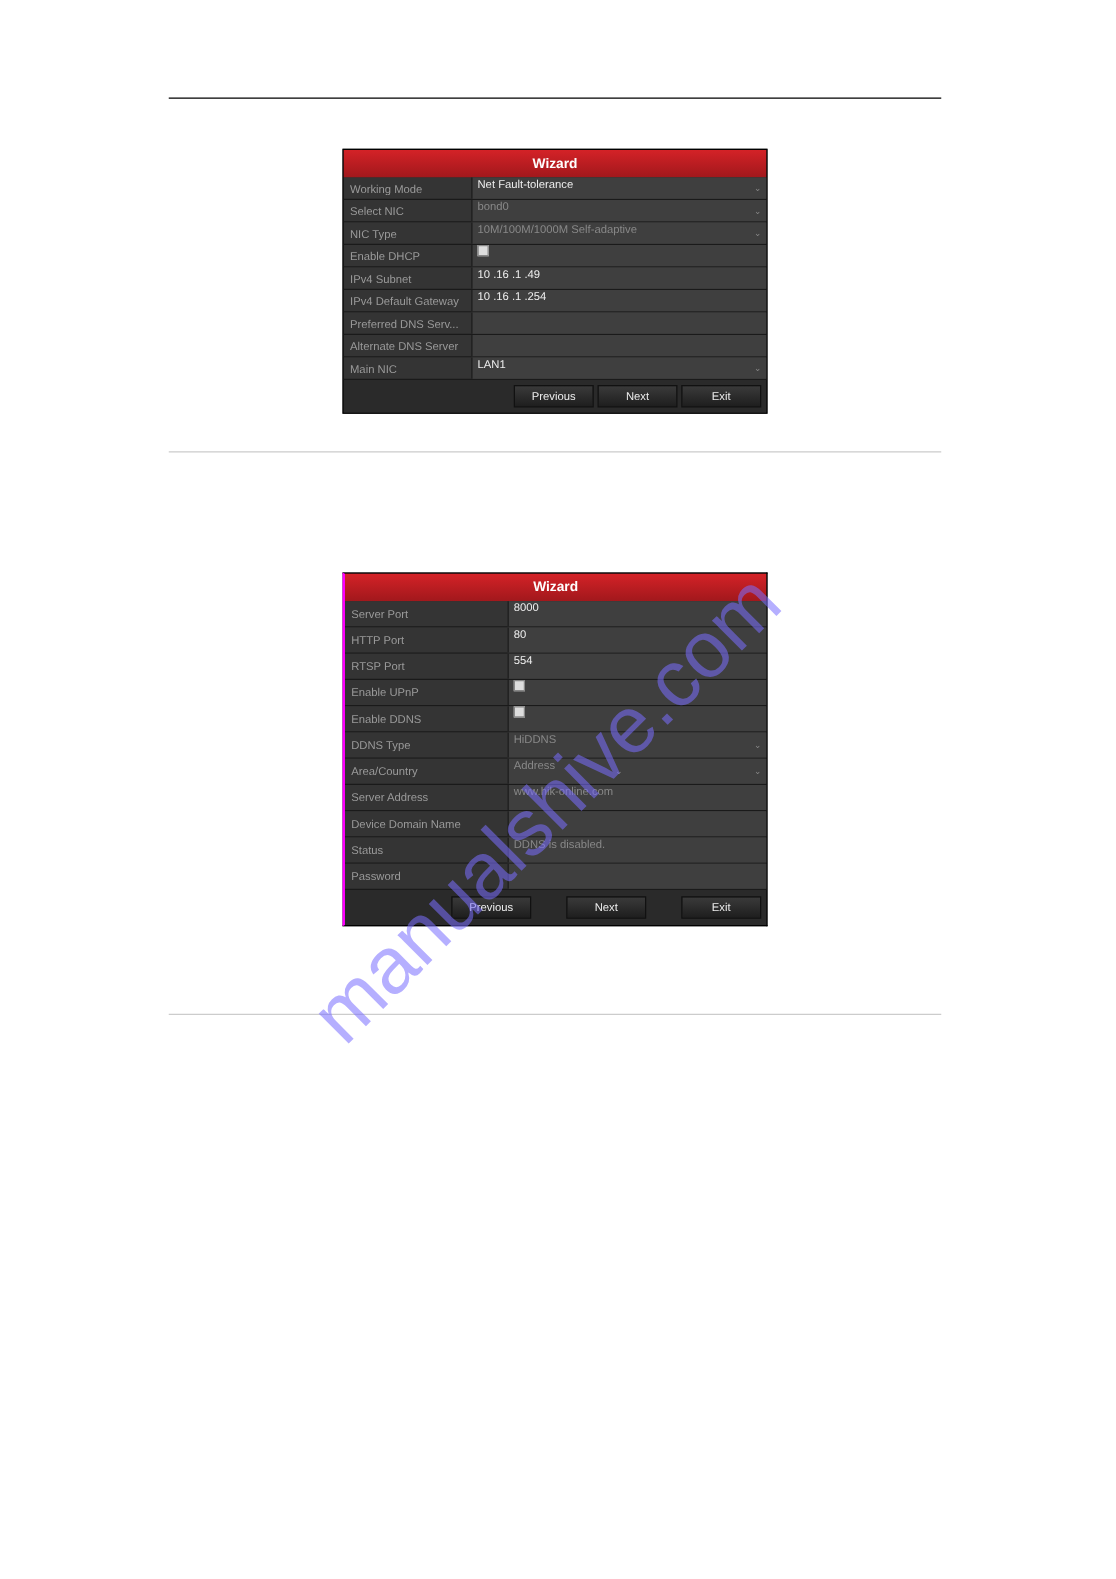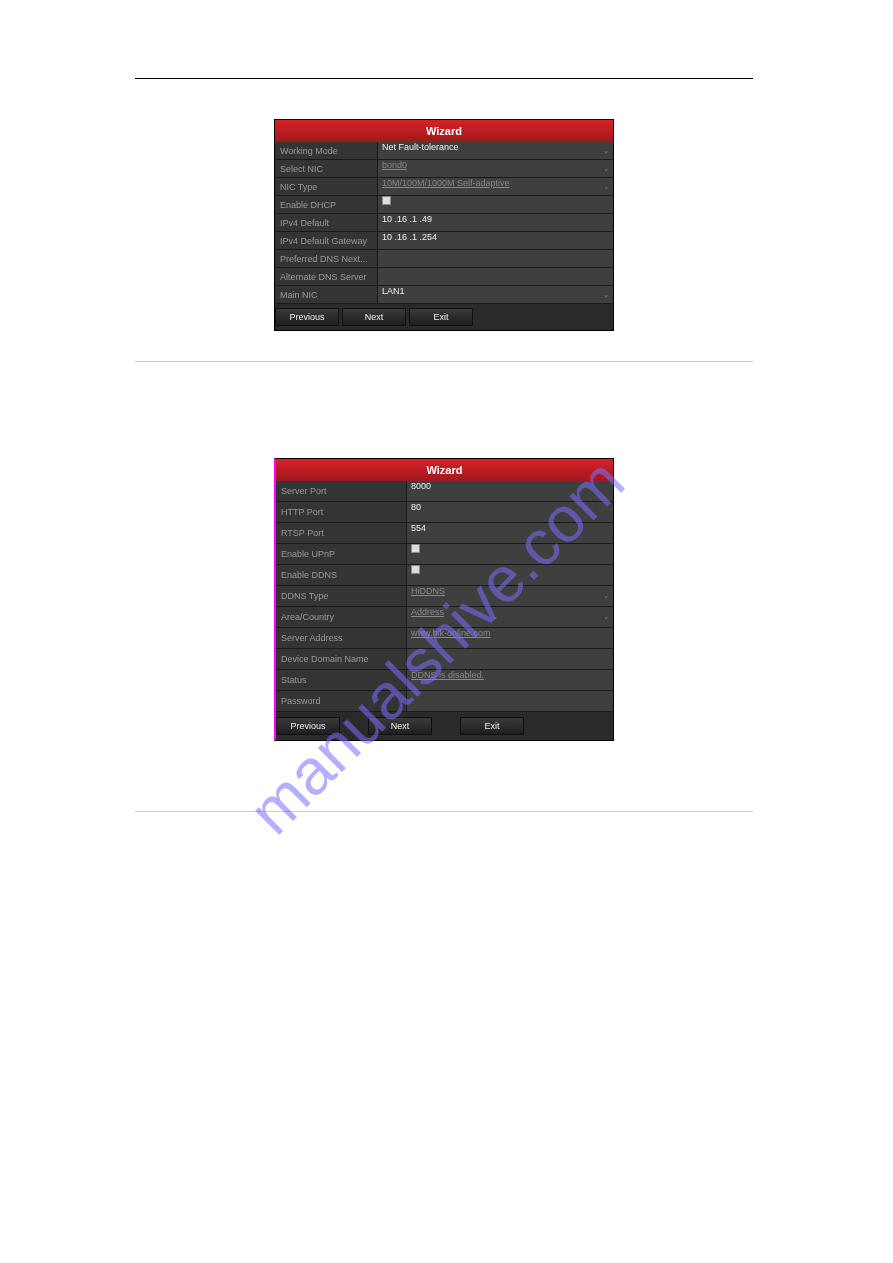--- a/index.html
+++ b/index.html
@@ -47,20 +47,21 @@
   .row {
     display: flex;
     border-bottom: 1px solid #1a1a1a;
     background: #343434;
     height: 18px;
     align-items: center;
   }
   .row.footer {
     background: #2a2a2a;
     height: 26px;
+    justify-content: flex-end;
     padding-right: 4px;
     border-bottom: none;
     gap: 3px;
   }
   .label {
     width: 102px;
     padding-left: 5px;
     color: #9a9a9a;
     font-size: 9px;
     white-space: nowrap;
@@ -71,21 +72,21 @@
     background: #3f3f3f;
     color: #ddd;
     font-size: 9px;
     padding-left: 4px;
     height: 100%;
     display: flex;
     align-items: flex-start;
     border-left: 1px solid #1a1a1a;
     position: relative;
   }
-  .value.muted { color: #888; text-decoration: underline; }
+  .value.muted { color: #888; }
   .value.white { color: #eee; font-weight: normal; }
   .checkbox {
     width: 9px;
     height: 9px;
     background: #ddd;
     border: 1px solid #888;
     margin-left: 0px;
   }
   .dropdown-tick {
     position: absolute;
@@ -156,32 +157,32 @@
       </div>
 
       <div class="row">
         <div class="label">Enable DHCP</div>
         <div class="value">
           <div class="checkbox"></div>
         </div>
       </div>
 
       <div class="row">
-        <div class="label">IPv4 Default</div>
+        <div class="label">IPv4 Subnet</div>
         <div class="value white">10   .16   .1    .49</div>
       </div>
 
 
       <div class="row">
         <div class="label">IPv4 Default Gateway</div>
         <div class="value white">10   .16   .1    .254</div>
       </div>
 
       <div class="row">
-        <div class="label">Preferred DNS Next...</div>
+        <div class="label">Preferred DNS Serv...</div>
         <div class="value"></div>
       </div>
 
       <div class="row">
         <div class="label">Alternate DNS Server</div>
         <div class="value"></div>
       </div>
 
       <div class="row">
         <div class="label">Main NIC</div>

